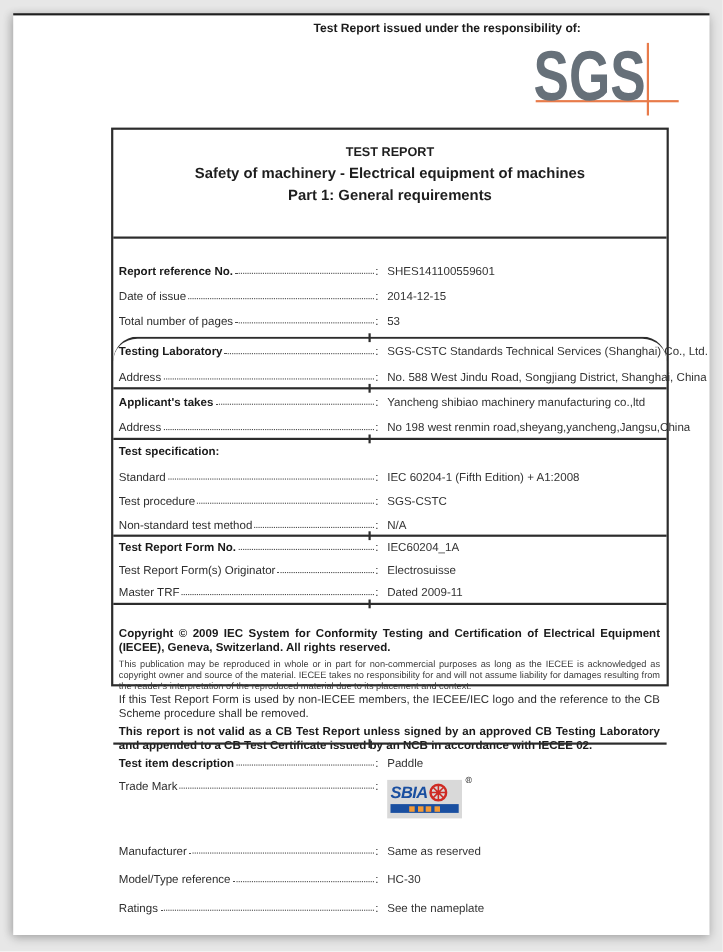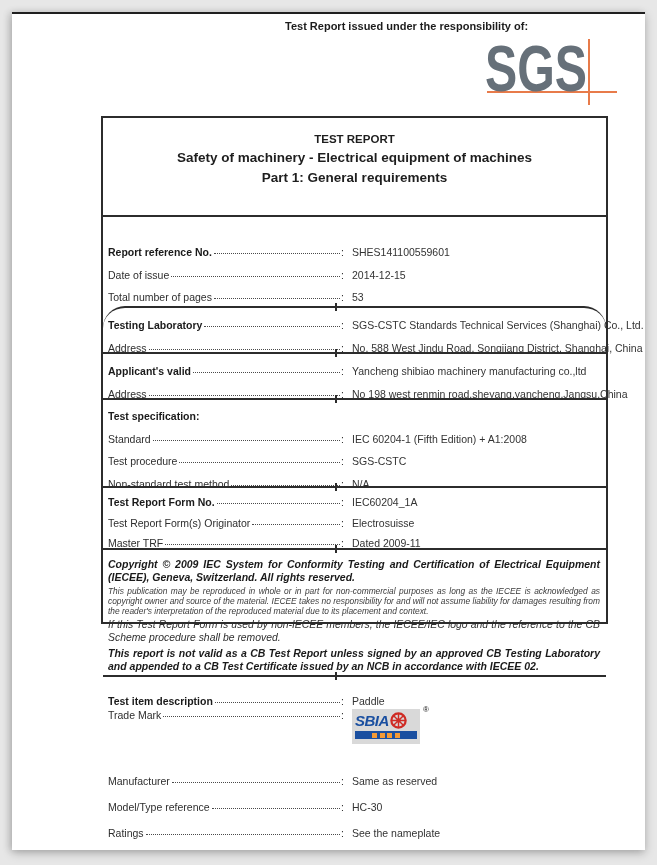--- a/index.html
+++ b/index.html
@@ -30,32 +30,32 @@
   }
   .title-sec{
     height:99px;box-sizing:border-box;border-bottom:2px solid #2c2c2c;
     text-align:center;padding-top:13px;font-weight:bold;color:#1e1e1e;
   }
   .title-sec .t-sm{font-size:11.5px;line-height:17px;}
   .title-sec .t-lg{font-size:13.5px;line-height:20px;}
   .sec{position:relative;box-sizing:border-box;}
   .sec.sep{border-top:2px solid #2c2c2c;}
   .tick{position:absolute;left:232px;top:-5px;width:1.5px;height:8px;background:#2c2c2c;}
-  .row{display:flex;align-items:flex-end;height:22.4px;padding:0 6px 0 5px;font-size:10.5px;}
+  .row{display:flex;align-items:center;height:22.4px;padding:0 6px 0 5px;font-size:10.5px;}
   .row.sm{height:20.4px;}
   .row.lg{height:26px;}
   .row.logo-row{height:52px;align-items:flex-start;padding-top:2px;}
   .lab{display:flex;align-items:baseline;width:236px;flex:0 0 236px;white-space:nowrap;color:#2e2e2e;}
   .lab.b .lt{font-weight:bold;color:#1a1a1a;}
   .dots{flex:1;border-bottom:1.6px dotted #4a4a4a;height:0;align-self:flex-end;margin:0 1px 4px 2px;}
   .colon{flex:0 0 auto;}
   .val{margin-left:8px;color:#333;white-space:nowrap;}
   .hdr{font-weight:bold;color:#1a1a1a;font-size:10.5px;}
   
-  .copy{padding:8px 6px 0 5px;font-style:italic;}
+  .copy{padding:20px 6px 0 5px;}
   .copy p{margin:0;text-align:justify;}
   .copy p.bold{font-size:10.5px;line-height:12.6px;font-weight:bold;color:#1a1a1a;}
   .copy p.small{font-size:8.4px;line-height:10px;color:#3a3a3a;}
   .copy p.normal{font-size:10.4px;line-height:12.4px;color:#2e2e2e;}
   .copy p.gap{margin-top:3px;}
   
   .tm{position:relative;width:68px;height:35px;background:#d9d9d9;padding:2px 3px;box-sizing:border-box;}
   .tm-reg{position:absolute;right:-9px;top:-4px;font-size:8px;color:#111;}
   .tm-top{display:flex;align-items:center;height:19px;}
   .tm-text{font-weight:bold;font-style:italic;font-size:15px;letter-spacing:-0.5px;color:#1a4fa0;line-height:1;}
@@ -129,21 +129,21 @@
               <span class="dots"></span>
               <span class="colon">:</span>
             </span>
             <span class="val">No. 588 West Jindu Road, Songjiang District, Shanghai, China</span>
           </div>
         </div>
         <div class="sec sep" style="height: 46px; padding-top: 1px;">
           <span class="tick"></span>
           <div class="row">
             <span class="lab b">
-              <span class="lt">Applicant's valid</span>
+              <span class="lt">Applicant's takes</span>
               <span class="dots"></span>
               <span class="colon">:</span>
             </span>
             <span class="val">Yancheng shibiao machinery manufacturing co.,ltd</span>
           </div>
           <div class="row">
             <span class="lab">
               <span class="lt">Address</span>
               <span class="dots"></span>
               <span class="colon">:</span>

